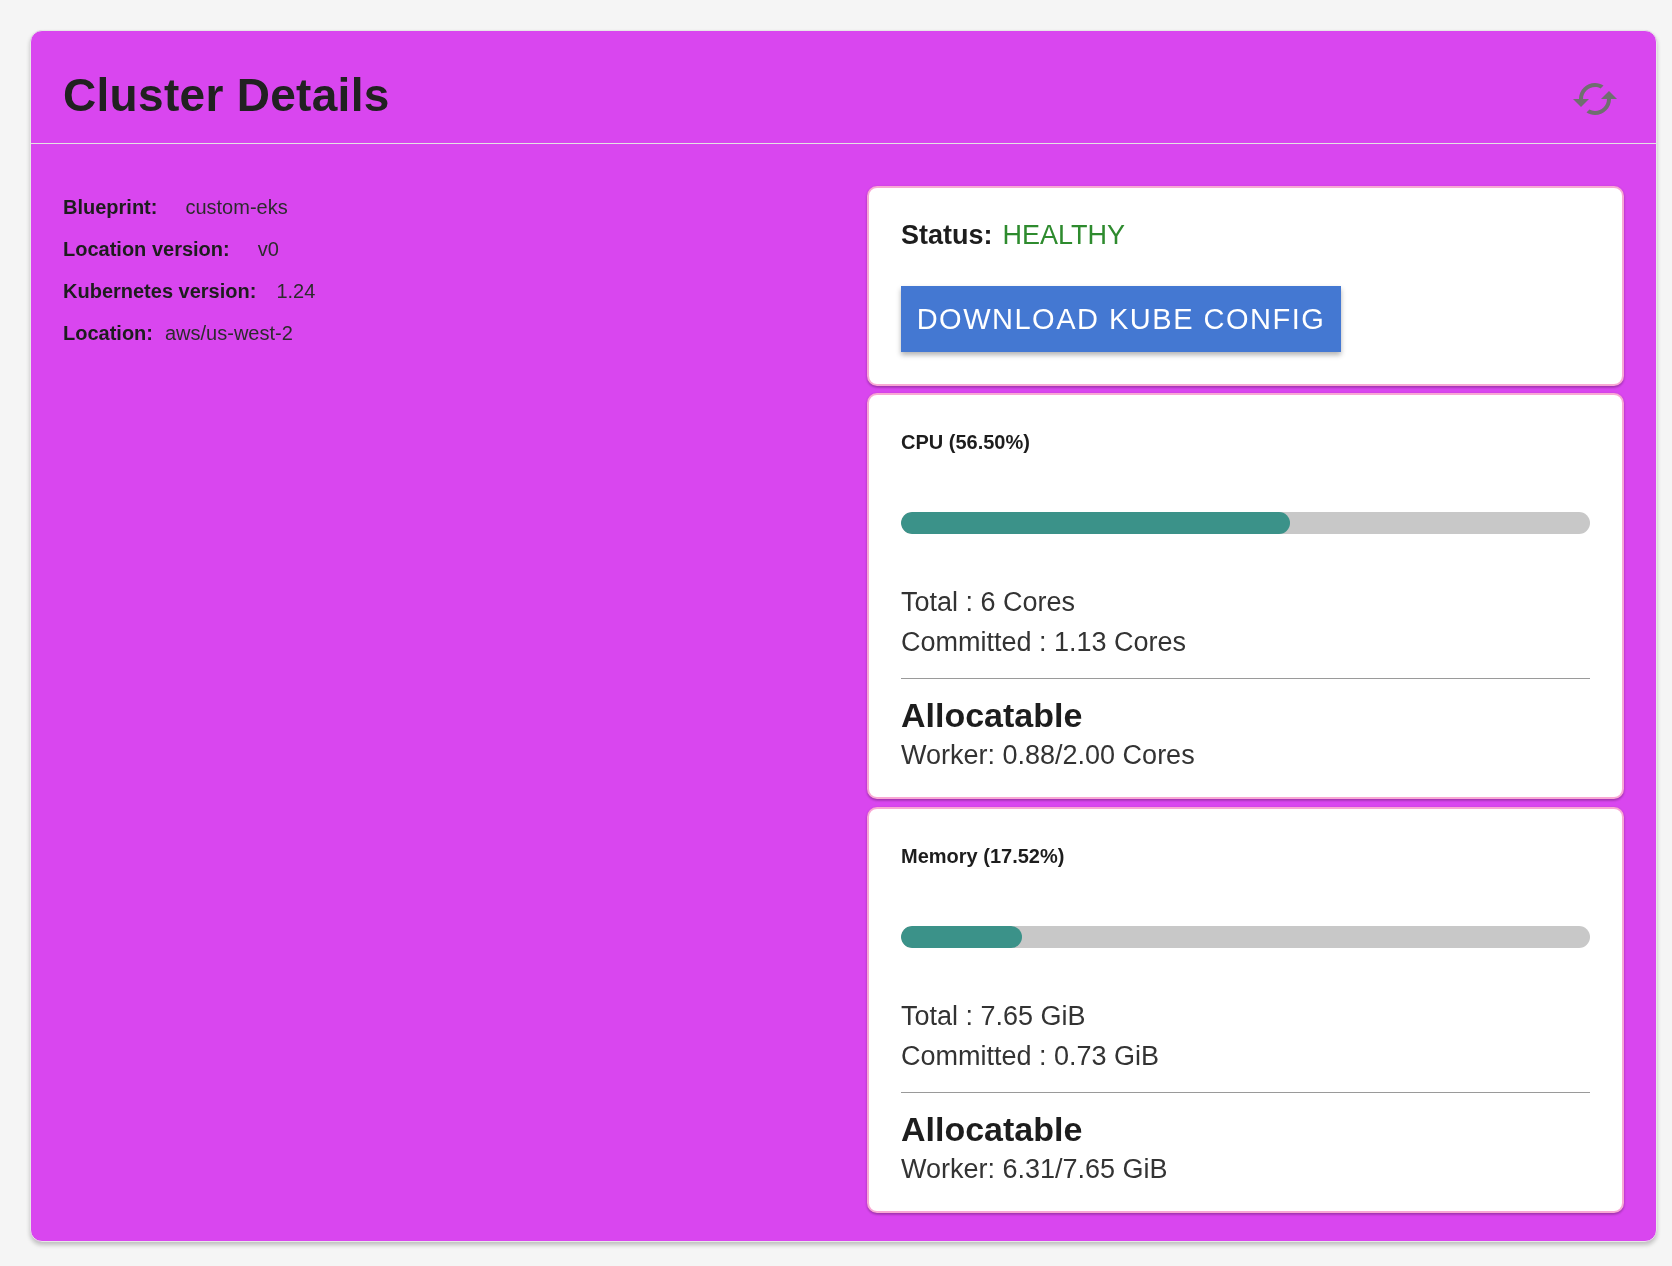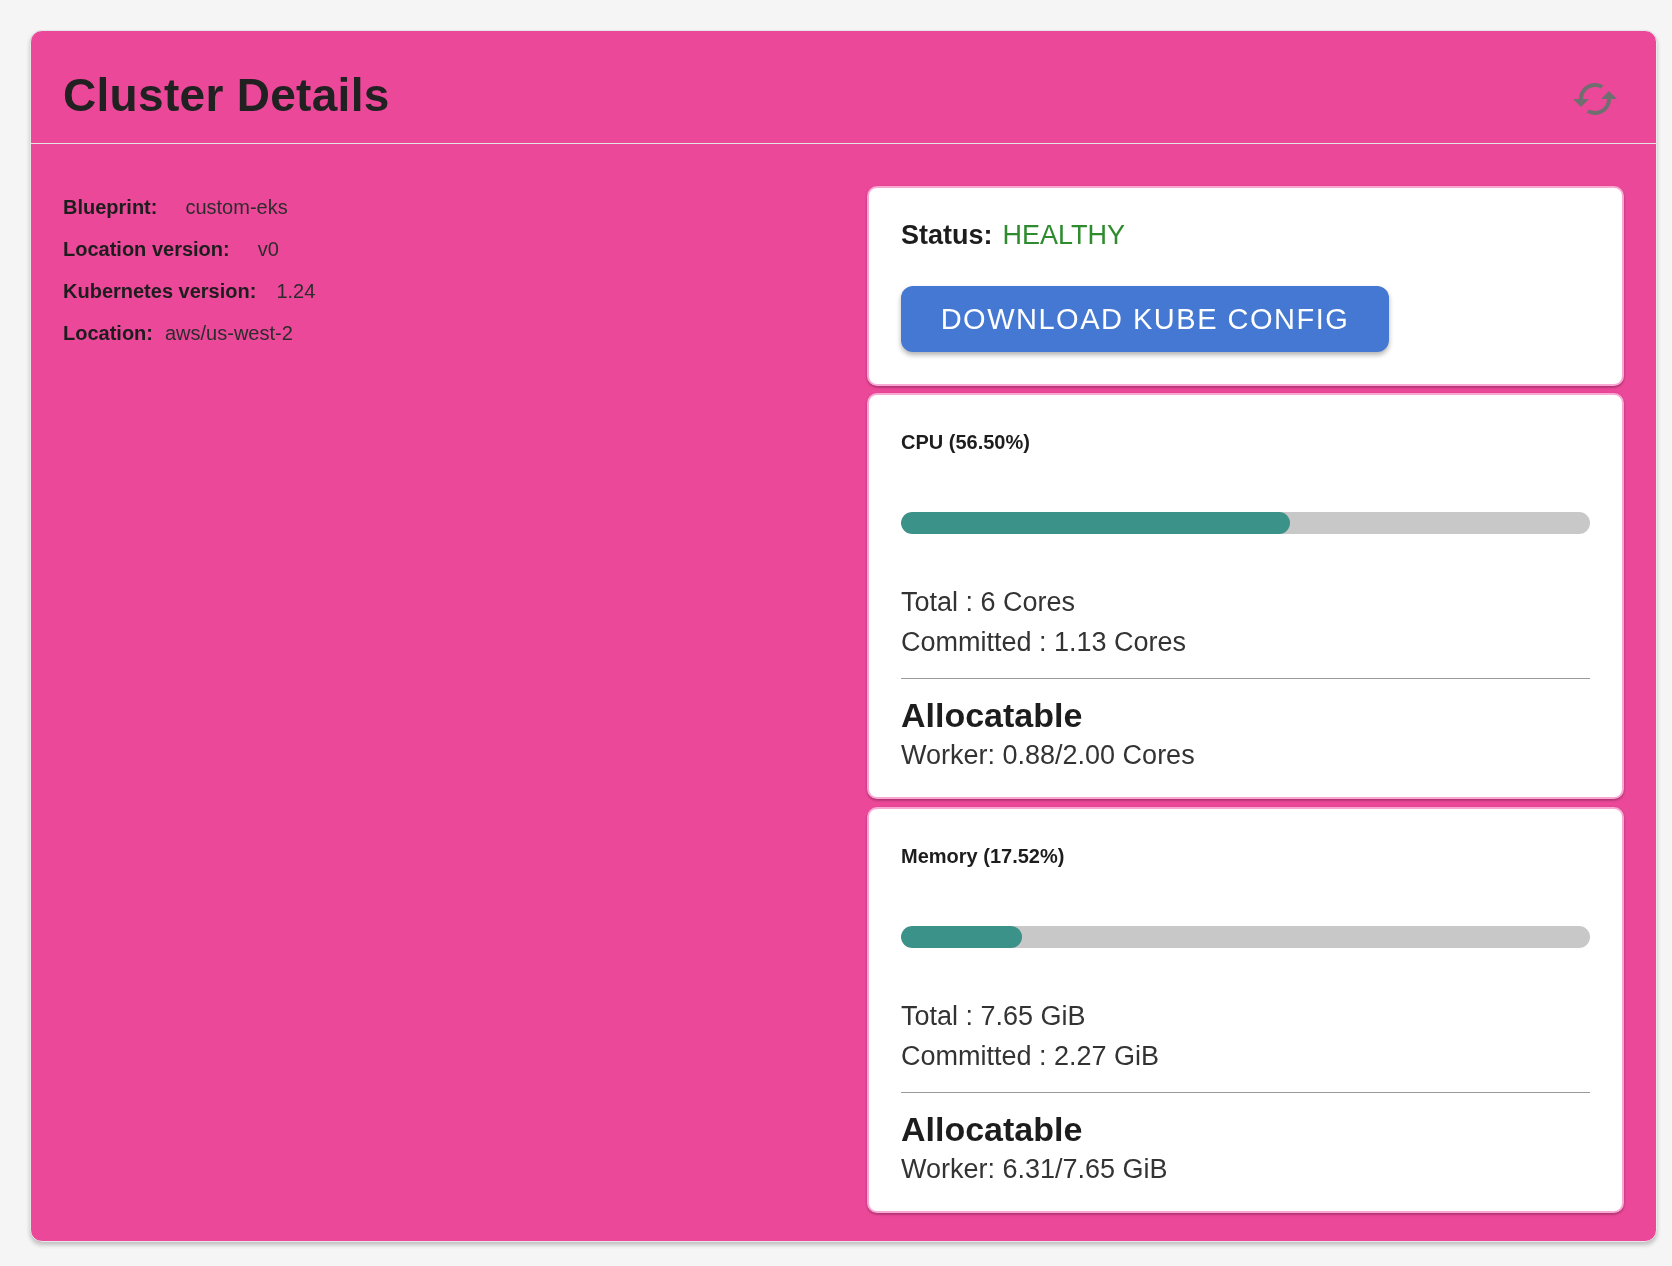--- a/index.html
+++ b/index.html
@@ -3,21 +3,21 @@
 <meta charset="utf-8">
 <style>
   * { margin:0; padding:0; box-sizing:border-box; }
   html,body { width:1672px; height:1266px; }
   body { font-family:"Liberation Sans", sans-serif; background:var(--page-bg,#f5f5f5); }
 
   .page { position:relative; width:1672px; height:1266px; overflow:hidden; }
 
   .card {
     position:absolute; left:30px; top:30px; width:1627px; height:1212px;
-    background:#ec4899; border:1px solid #e7e7e7; border-radius:12px;
+    background:#d946ef; border:1px solid #e7e7e7; border-radius:12px;
     box-shadow:0 3px 4px rgba(0,0,0,0.22);
   }
 
   .card-header {
     position:relative; height:113px; padding:16px 40px 0 32px;
     display:flex; align-items:center;
     border-bottom:1px solid #e3e3e3;
   }
   .card-title { font-size:46px; font-weight:700; color:#212121; letter-spacing:0.3px; }
   .refresh-btn {
@@ -40,21 +40,21 @@
   .panel {
     background:#ffffff; border:2px solid #f9a8d4; border-radius:10px;
     box-shadow:0 1px 3px rgba(0,0,0,0.2), 0 2px 2px rgba(0,0,0,0.12);
   }
 
   .status-panel { height:200px; padding:30px 32px; margin-bottom:7px; }
   .status-line { font-size:27px; line-height:34px; }
   .status-label { font-weight:700; color:#1d1d1d; }
   .status-value { color:var(--green,#2e8b2e); margin-left:10px; }
   .download-btn {
-    margin-top:34px; height:66px; width:488px; border:none; border-radius:12px;
+    margin-top:34px; height:66px; width:440px; border:none; border-radius:0;
     background:var(--blue,#4478d2); color:#ffffff; font-family:"Liberation Sans", sans-serif;
     font-size:29px; font-weight:500; letter-spacing:1.5px; cursor:pointer;
     box-shadow:0 3px 5px rgba(0,0,0,0.3);
   }
 
   .metric-panel { height:406px; padding:30px 32px 0; margin-bottom:8px; }
   .metric-title { font-size:20px; font-weight:700; line-height:34px; color:#1d1d1d; }
   .progress-track { margin-top:53px; height:22px; border-radius:11px; background:var(--track,#c8c8c8); overflow:hidden; }
   .progress-fill { height:100%; border-radius:11px; background:var(--teal,#3b9289); }
   .metric-lines { margin-top:48px; font-size:27px; line-height:40px; color:#333333; }
@@ -121,21 +121,21 @@
           <div class="alloc-worker">Worker: 0.88/2.00 Cores</div>
         </div>
 
         <div class="panel metric-panel">
           <div class="metric-title">Memory (17.52%)</div>
           <div class="progress-track">
             <div class="progress-fill" style="width: 17.52%;"></div>
           </div>
           <div class="metric-lines">
             <div>Total : 7.65 GiB</div>
-            <div>Committed : 2.27 GiB</div>
+            <div>Committed : 0.73 GiB</div>
           </div>
           <hr class="metric-divider">
           <div class="alloc-label">Allocatable</div>
           <div class="alloc-worker">Worker: 6.31/7.65 GiB</div>
         </div>
 
       </div>
     </div>
   </div>
 </div>

